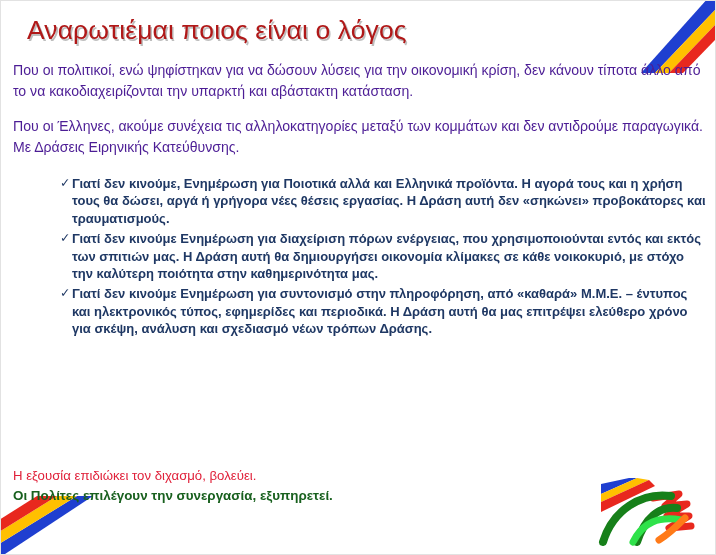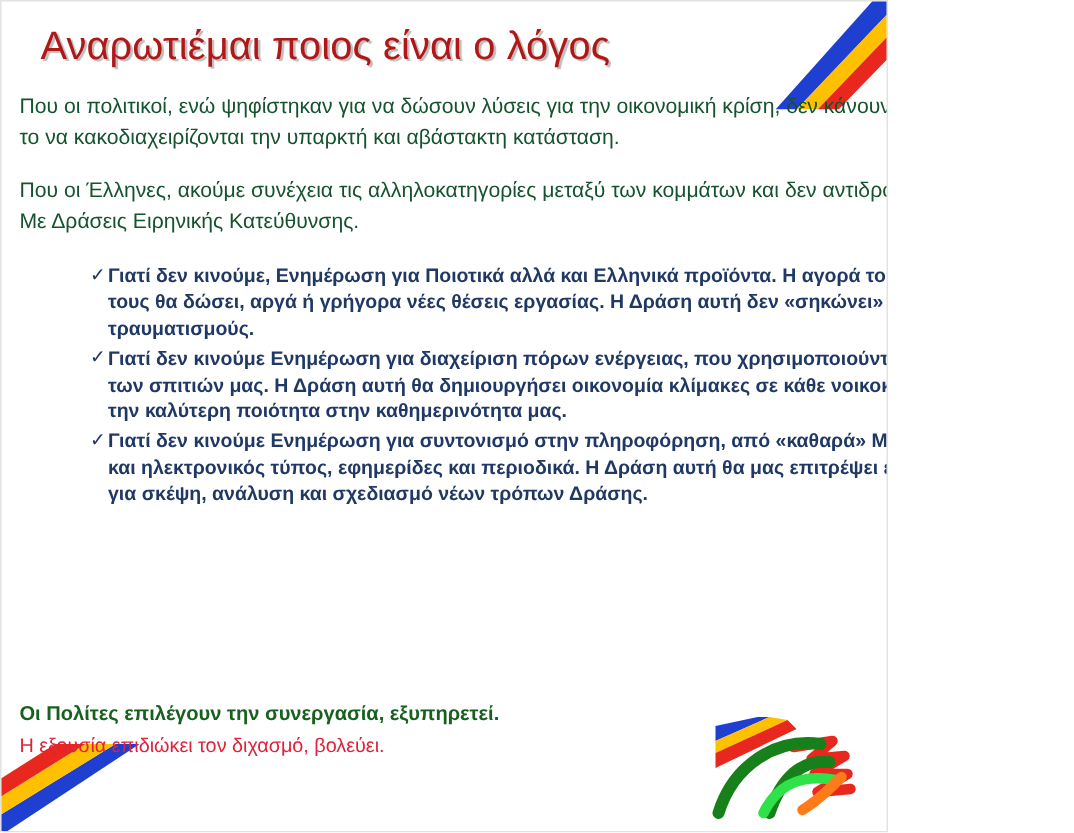--- a/index.html
+++ b/index.html
@@ -4,21 +4,21 @@
 <title>Slide</title>
 <style>
   html, body {
     margin: 0;
     padding: 0;
     background: #ffffff;
   }
 
   #slide {
     position: relative;
-    width: 592px;
+    width: 716px;
     height: 555px;
     background: #ffffff;
     border: 1px solid #e2e2e2;
     box-sizing: border-box;
     overflow: hidden;
     font-family: "Liberation Sans", "DejaVu Sans", sans-serif;
   }
 
   
   .stripe-corner {
@@ -69,21 +69,21 @@
     position: absolute;
     left: 12px;
     top: 59px;
     width: 695px;
   }
 
   p.para {
     margin: 0 0 15px 0;
     font-size: 14.1px;
     line-height: 1.47;
-    color: #14532d;
+    color: #4c1d95;
     text-align: left;
   }
 
   p.para.tight {
     margin-bottom: 17px;
   }
 
   
   ul.bullets {
     list-style: none;
@@ -190,17 +190,17 @@
       </li>
       <li>
         <span class="check">✓</span>
         <span>Γιατί δεν κινούμε Ενημέρωση για συντονισμό στην πληροφόρηση, από «καθαρά» Μ.Μ.Ε. – έντυπος και ηλεκτρονικός τύπος, εφημερίδες και περιοδικά. Η Δράση αυτή θα μας  επιτρέψει ελεύθερο χρόνο για σκέψη, ανάλυση και σχεδιασμό νέων τρόπων Δράσης.</span>
       </li>
     </ul>
 
   </div>
 
   <div id="closing">
+    <p class="line" id="closing-red">Η εξουσία επιδιώκει τον διχασμό, βολεύει.</p>
     <p class="line" id="closing-green">Οι Πολίτες επιλέγουν την συνεργασία, εξυπηρετεί.</p>
-    <p class="line" id="closing-red">Η εξουσία επιδιώκει τον διχασμό, βολεύει.</p>
   </div>
 
 </div>
 
 </body></html>

